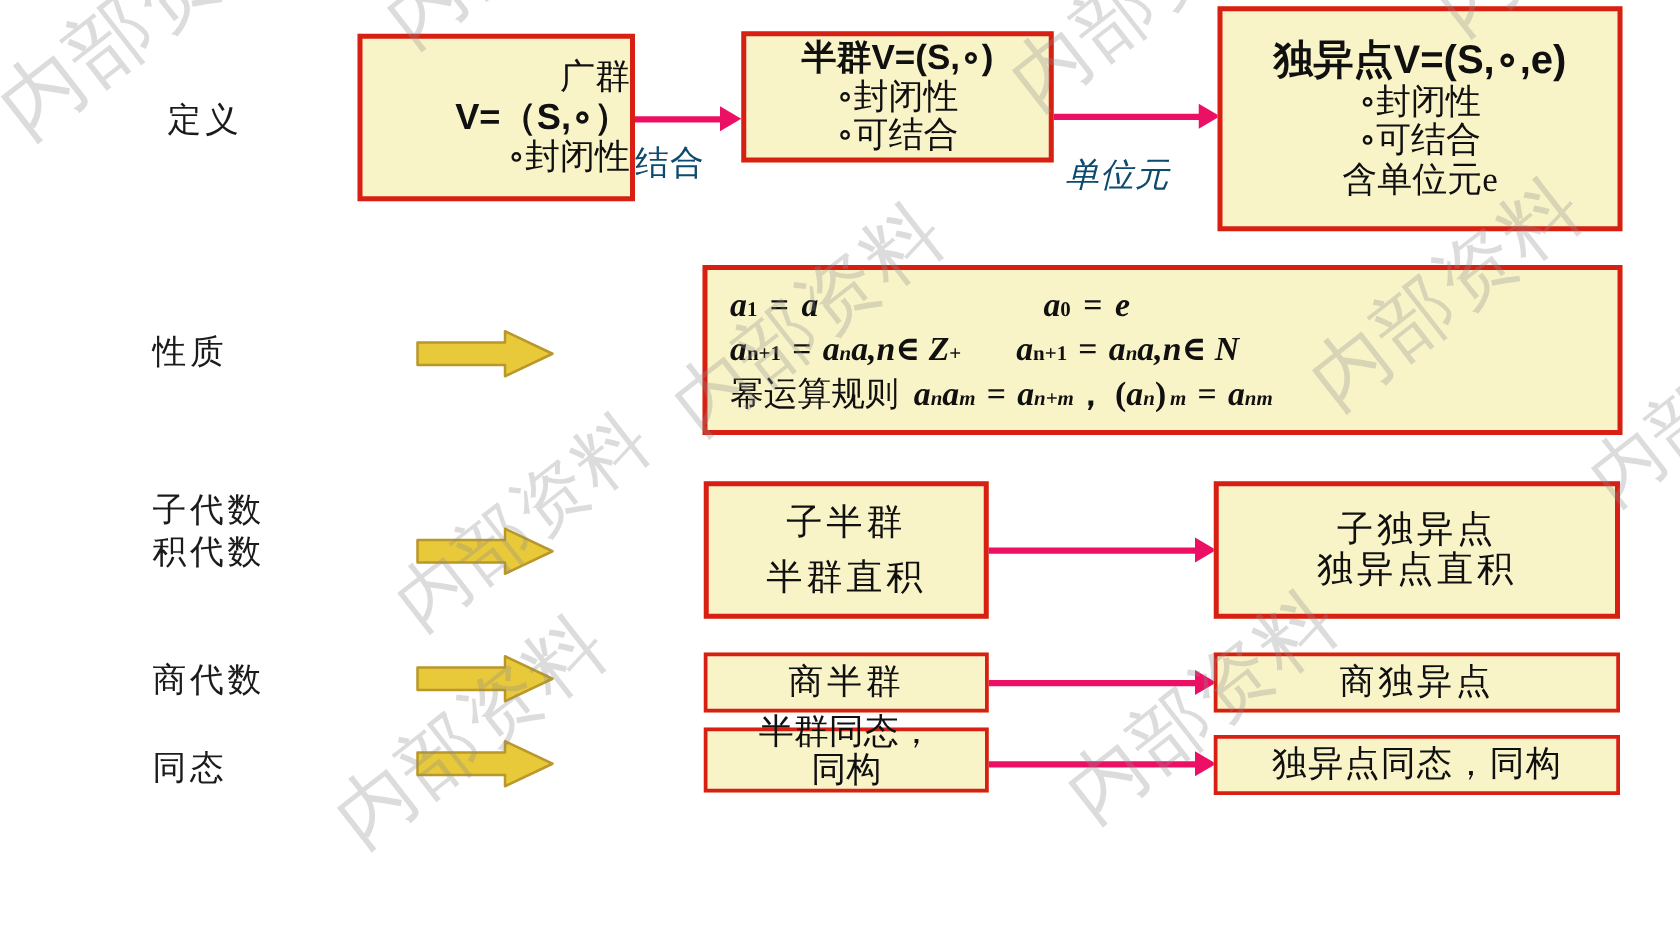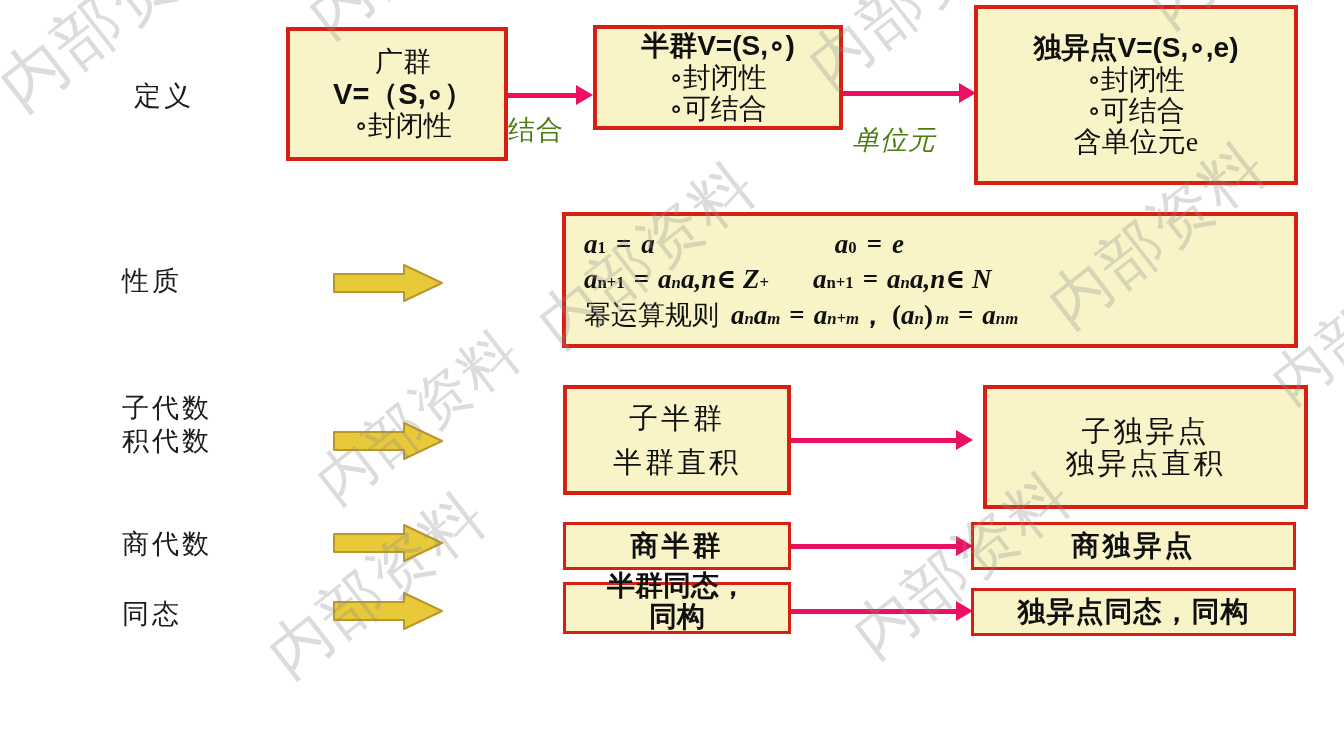--- a/index.html
+++ b/index.html
@@ -34,21 +34,21 @@
     box-sizing:border-box;
     display:flex;
     flex-direction:column;
     align-items:center;
     justify-content:center;
     color:#101010;
     z-index:3;
     font-family:"Liberation Serif","DejaVu Serif",serif;
   }
   .box .ln{white-space:nowrap;line-height:1.12;}
-  .box.thin{border-width:3px;font-weight:bold;}
+  .box.thin{border-width:3px;}
 
   
   .rowlabel{
     position:absolute;
     color:#1b1b1b;
     font-size:27px;
     line-height:1.22;
     letter-spacing:3px;
     white-space:nowrap;
     z-index:3;
@@ -66,21 +66,21 @@
     position:absolute;top:50%;right:0;
     width:0;height:0;margin-top:-10px;
     border-top:10px solid transparent;
     border-bottom:10px solid transparent;
     border-left:17px solid #ec1064;
   }
   .conn-label{
     position:absolute;
     font-size:27px;
     letter-spacing:1px;
-    color:#4d7c0f;
+    color:#0c4a6e;
     white-space:nowrap;
     z-index:3;
     font-family:"Liberation Serif","DejaVu Serif",serif;
   }
 
   
   .yarrow{position:absolute;z-index:3;}
 
   
   .mathbox{
@@ -124,21 +124,21 @@
 
   <div class="rowlabel" style="left:122px;top:392px;">
     <div>子代数</div>
     <div>积代数</div>
   </div>
 
   <div class="rowlabel" style="left:122px;top:528px;">商代数</div>
 
   <div class="rowlabel" style="left:122px;top:598px;">同态</div>
 
-  <div class="box" style="left:286px;top:27px;width:222px;height:134px;align-items:center;padding-left:12px;">
+  <div class="box" style="left:286px;top:27px;width:222px;height:134px;align-items:flex-end;padding-left:12px;">
     <div class="ln" style="font-size:28px;">广群</div>
     <div class="ln" style="font-size:29px;font-weight:700;font-family:Liberation Sans, sans-serif;">V=（S,∘）</div>
     <div class="ln" style="font-size:28px;">∘封闭性</div>
   </div>
 
   <div class="pink-arrow" style="left:508px;top:85px;width:85px;height:20px;">
     <div class="shaft" style="width:70px;"></div>
       <div class="head"></div>
   </div>
   <div class="conn-label" style="left:508px;top:112px;">结合</div>
@@ -149,21 +149,21 @@
     <div class="ln" style="font-size:28px;">∘可结合</div>
   </div>
 
   <div class="pink-arrow" style="left:843px;top:83px;width:133px;height:20px;">
     <div class="shaft" style="width:118px;"></div>
       <div class="head"></div>
   </div>
   <div class="conn-label" style="left:852px;top:122px;font-style:italic;">单位元</div>
 
   <div class="box" style="left:974px;top:5px;width:324px;height:180px;">
-    <div class="ln" style="font-size:28px;font-family:'Liberation Sans',sans-serif;font-weight:600;">独异点V=(S,∘,e)</div>
+    <div class="ln" style="font-size:32px;font-family:'Liberation Sans',sans-serif;font-weight:600;">独异点V=(S,∘,e)</div>
     <div class="ln" style="font-size:28px;">∘封闭性</div>
     <div class="ln" style="font-size:28px;">∘可结合</div>
     <div class="ln" style="font-size:28px;">含单位元e</div>
   </div>
 
   <svg class="yarrow" style="left:332px;top:262px;" width="112" height="42" viewBox="0 0 112 42">
     <polygon points="2,12 72,12 72,3 110,21 72,39 72,30 2,30" fill="#e8c93a" stroke="#b9972a" stroke-width="2" stroke-linejoin="round"></polygon>
   </svg>
 
   <div class="box mathbox" style="left:562px;top:212px;width:736px;height:136px;">
@@ -226,21 +226,21 @@
   <div class="box" style="left:563px;top:385px;width:228px;height:110px;">
     <div class="ln" style="font-size:29px;letter-spacing:3px;">子半群</div>
     <div class="ln" style="font-size:29px;letter-spacing:3px;margin-top:12px;">半群直积</div>
   </div>
 
   <div class="pink-arrow" style="left:791px;top:430px;width:182px;height:20px;">
     <div class="shaft" style="width:167px;"></div>
       <div class="head"></div>
   </div>
 
-  <div class="box" style="left:971px;top:385px;width:325px;height:124px;margin-left:12px;">
+  <div class="box" style="left:971px;top:385px;width:325px;height:110px;">
     <div class="ln" style="font-size:29px;letter-spacing:3px;">子独异点</div>
     <div class="ln" style="font-size:29px;letter-spacing:3px;">独异点直积</div>
   </div>
 
   <svg class="yarrow" style="left:332px;top:522px;" width="112" height="42" viewBox="0 0 112 42">
     <polygon points="2,12 72,12 72,3 110,21 72,39 72,30 2,30" fill="#e8c93a" stroke="#b9972a" stroke-width="2" stroke-linejoin="round"></polygon>
   </svg>
 
   <div class="box thin" style="left:563px;top:522px;width:228px;height:48px;">
     <div class="ln" style="font-size:28px;letter-spacing:3px;">商半群</div>

